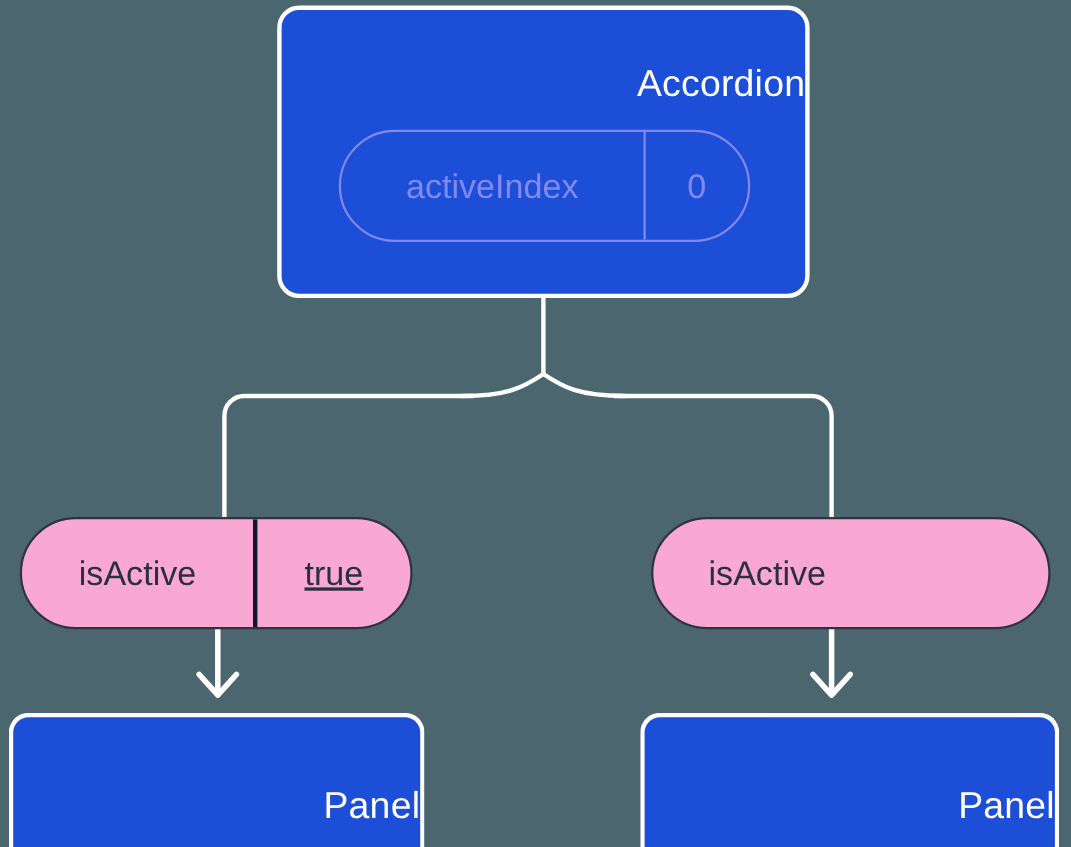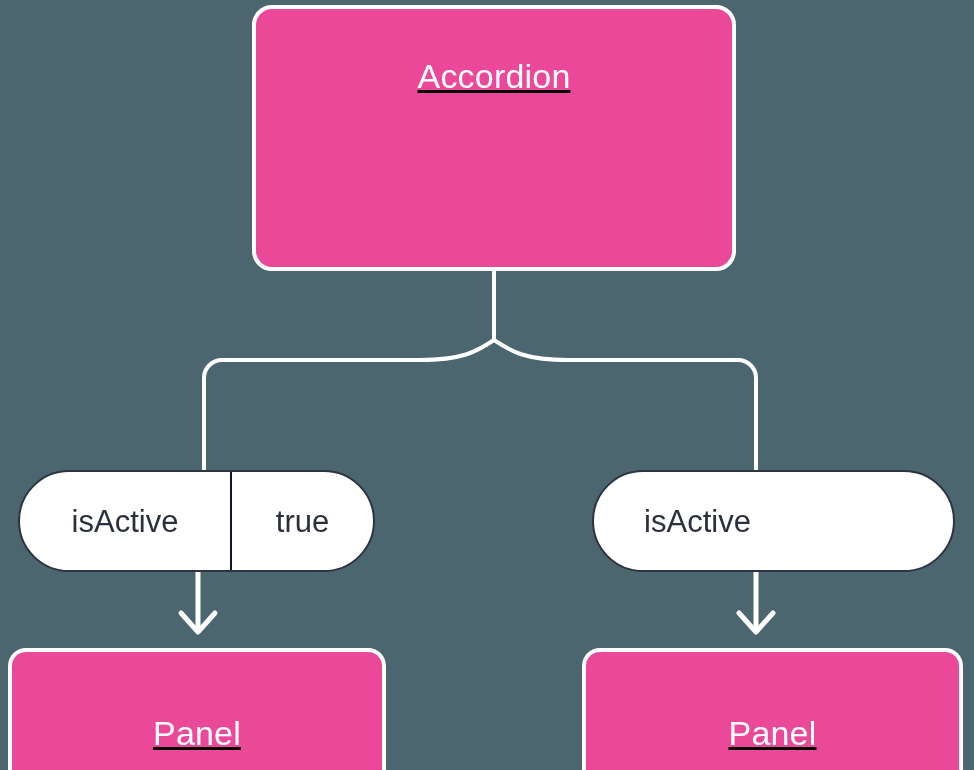--- a/index.html
+++ b/index.html
@@ -27,27 +27,26 @@
     top: 0;
     width: 974px;
     height: 770px;
     pointer-events: none;
   }
 
   
   .node-box {
     position: absolute;
     box-sizing: border-box;
-    background: #ec4899;
+    background: #1d4ed8;
     border: 4px solid #ffffff;
     border-radius: 18px;
     display: flex;
     flex-direction: column;
-    align-items: center;
-    text-decoration: underline;
+    align-items: flex-end;
   }
   #accordion-box {
     left: 252px;
     top: 5px;
     width: 484px;
     height: 266px;
     border-radius: 20px;
   }
   .node-title {
     color: #ffffff;
@@ -93,29 +92,30 @@
   }
   #accordion-state-pill .pill-val {
     flex: 1;
     color: #8289ee;
     border-left: 2px solid #8289ee;
   }
 
   
   .pill-filled {
     position: absolute;
-    background: #ffffff;
+    background: #f9a8d4;
     border: 2px solid #2e3340;
   }
   .pill-filled .pill-key,
   .pill-filled .pill-val {
     color: #2b303c;
   }
   .pill-filled .pill-val {
-    border-left: 2px solid #0f172a;
+    border-left: 4px solid #0f172a;
+    text-decoration: underline;
   }
 
   #pill-left {
     left: 18px;
     top: 470px;
     width: 357px;
   }
   #pill-left .pill-key { width: 210px; }
   #pill-left .pill-val { flex: 1; }
 
@@ -171,20 +171,24 @@
     <path d="M 181 613 L 198 632 L 215 613" stroke="#ffffff" stroke-width="5" stroke-linecap="round" stroke-linejoin="round"></path>
 
     <path d="M 756 563 L 756 630" stroke="#ffffff" stroke-width="5" stroke-linecap="butt"></path>
     <path d="M 739 613 L 756 632 L 773 613" stroke="#ffffff" stroke-width="5" stroke-linecap="round" stroke-linejoin="round"></path>
   </svg>
 
   <div class="node-box" id="accordion-box">
     <span class="node-title">Accordion</span>
   </div>
 
+  <div class="pill" id="accordion-state-pill">
+    <span class="pill-key">activeIndex</span>
+    <span class="pill-val">0</span>
+  </div>
 
   <div class="pill pill-filled" id="pill-left">
     <span class="pill-key">isActive</span>
     <span class="pill-val">true</span>
   </div>
 
   <div class="pill pill-filled" id="pill-right">
     <span class="pill-key">isActive</span>
   </div>
 

